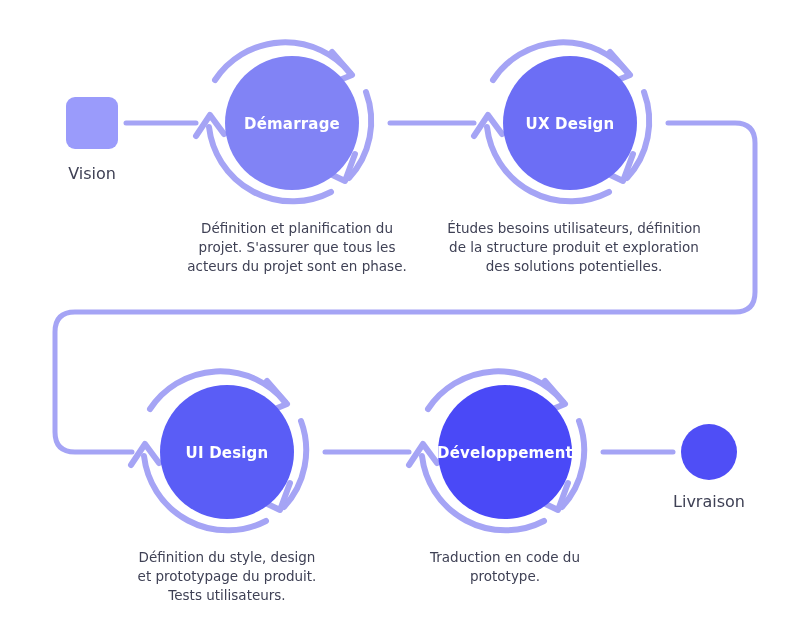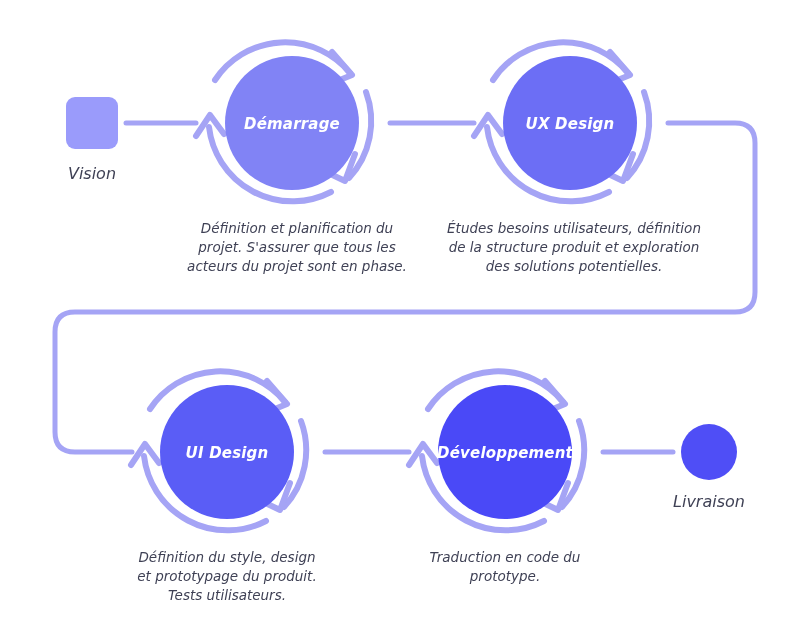--- a/index.html
+++ b/index.html
@@ -11,21 +11,20 @@
   body {
     font-family: "DejaVu Sans", sans-serif;
     -webkit-font-smoothing: antialiased;
   }
   #canvas {
     position: relative;
     width: 800px;
     height: 637px;
     background: #ffffff;
     overflow: hidden;
-    font-style: italic;
   }
   #diagram-svg {
     position: absolute;
     top: 0;
     left: 0;
     width: 800px;
     height: 637px;
   }
   .node-label {
     fill: #ffffff;

